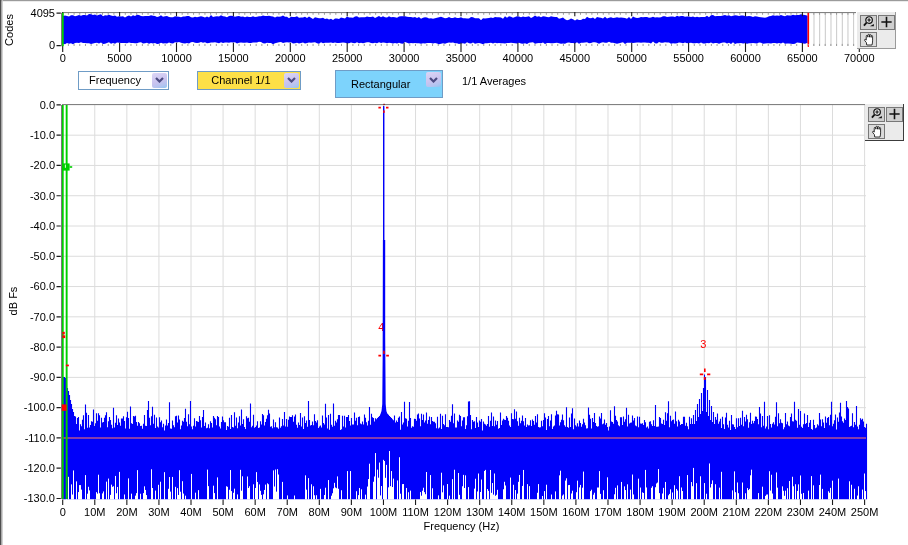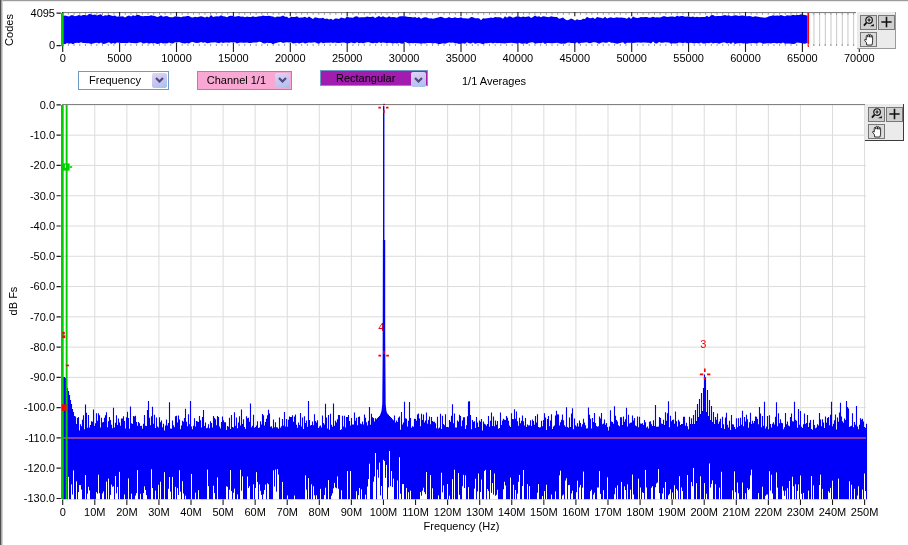--- a/index.html
+++ b/index.html
@@ -159,28 +159,28 @@
       </div>
     </div>
 <div style="position:absolute;left:78.0px;top:70.8px;width:91px;height:19px;background:#fff;border:1.2px solid #6f9cc6;">
       <div style="position:absolute;left:0;top:0;right:17px;bottom:0;display:flex;align-items:center;justify-content:center;font-size:11px;color:#000;">Frequency</div>
       <div style="position:absolute;right:1px;top:1px;width:15px;height:15px;border-radius:2px;background:linear-gradient(160deg,#dcd6f6 0%,#c9c3ef 55%,#b4c4f0 80%,#8fc6f2 100%);display:flex;align-items:center;justify-content:center;">
         <svg width="9" height="6" viewBox="0 0 9 6">
           <path d="M1 1l3.5 3.5L8 1" stroke="#4c4c82" stroke-width="2.2" fill="none"></path>
         </svg>
       </div>
     </div>
-<div style="position:absolute;left:197.4px;top:70.8px;width:95px;height:19px;background:#f9a8d4;border:1.2px solid #6f9cc6;">
+<div style="position:absolute;left:197.4px;top:70.8px;width:104px;height:19px;background:#fde047;border:1.2px solid #6f9cc6;">
       <div style="position:absolute;left:0;top:0;right:17px;bottom:0;display:flex;align-items:center;justify-content:center;font-size:11px;color:#000;">Channel 1/1</div>
       <div style="position:absolute;right:1px;top:1px;width:15px;height:15px;border-radius:2px;background:linear-gradient(160deg,#dcd6f6 0%,#c9c3ef 55%,#b4c4f0 80%,#8fc6f2 100%);display:flex;align-items:center;justify-content:center;">
         <svg width="9" height="6" viewBox="0 0 9 6">
           <path d="M1 1l3.5 3.5L8 1" stroke="#4c4c82" stroke-width="2.2" fill="none"></path>
         </svg>
       </div>
     </div>
-<div style="position:absolute;left:320px;top:70.3px;width:108.3px;height:16px;background:#a21caf;border:1.2px solid #6f9cc6;">
+<div style="position:absolute;left:335px;top:70.3px;width:108.3px;height:28px;background:#7dd3fc;border:1.2px solid #6f9cc6;">
       <div style="position:absolute;left:0;top:0;right:17px;bottom:0;display:flex;align-items:center;justify-content:center;font-size:11px;color:#000;">Rectangular</div>
       <div style="position:absolute;right:1px;top:1px;width:15px;height:15px;border-radius:2px;background:linear-gradient(160deg,#dcd6f6 0%,#c9c3ef 55%,#b4c4f0 80%,#8fc6f2 100%);display:flex;align-items:center;justify-content:center;">
         <svg width="9" height="6" viewBox="0 0 9 6">
           <path d="M1 1l3.5 3.5L8 1" stroke="#4c4c82" stroke-width="2.2" fill="none"></path>
         </svg>
       </div>
     </div>
 </div>
 </body></html>

